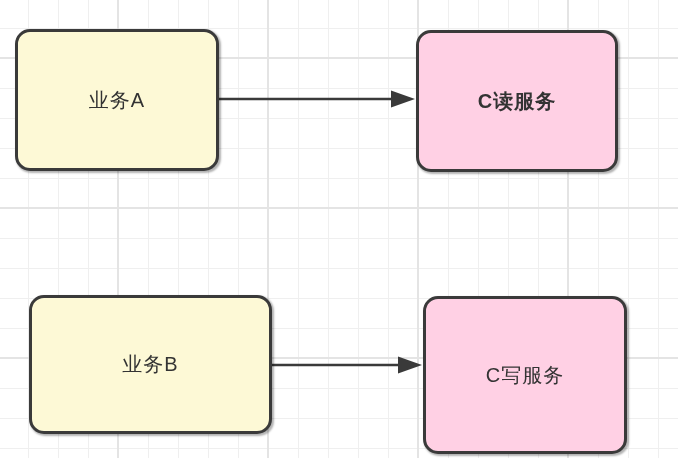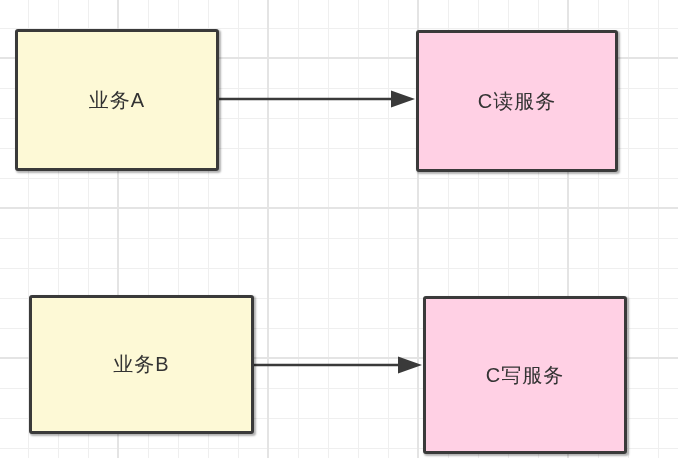--- a/index.html
+++ b/index.html
@@ -25,34 +25,34 @@
     position: absolute;
     left: 0; top: 0;
     width: 678px; height: 458px;
     pointer-events: none;
   }
   .edges g { pointer-events: all; }
   .node {
     position: absolute;
     box-sizing: border-box;
     border: 3px solid #3a3a3a;
-    border-radius: 3px;
+    border-radius: 15px;
     box-shadow: 1.5px 1.5px 2px rgba(0,0,0,0.30);
     display: flex;
     align-items: center;
     justify-content: center;
     color: #333333;
     font-size: 20px;
     letter-spacing: 1px;
     cursor: default;
     user-select: none;
   }
   .node-business-a   { left: 15px;  top: 29px;  width: 204px; height: 142px; }
-  .node-c-read       { left: 416px; top: 30px;  width: 202px; height: 142px; }
-  .node-business-b   { left: 29px;  top: 295px; width: 225px; height: 139px; }
+  .node-c-read       { left: 416px; top: 30px;  width: 202px; height: 142px; font-weight: bold; }
+  .node-business-b   { left: 29px;  top: 295px; width: 243px; height: 139px; }
   .node-c-write      { left: 423px; top: 296px; width: 204px; height: 158px; }
 </style>
 </head>
 <body>
 
 <div class="canvas">
 
   <svg class="edges" viewBox="0 0 678 458">
     <g>
       <line x1="219" y1="99" x2="394" y2="99" stroke-width="2.6" stroke="#3a3a3a"></line>

